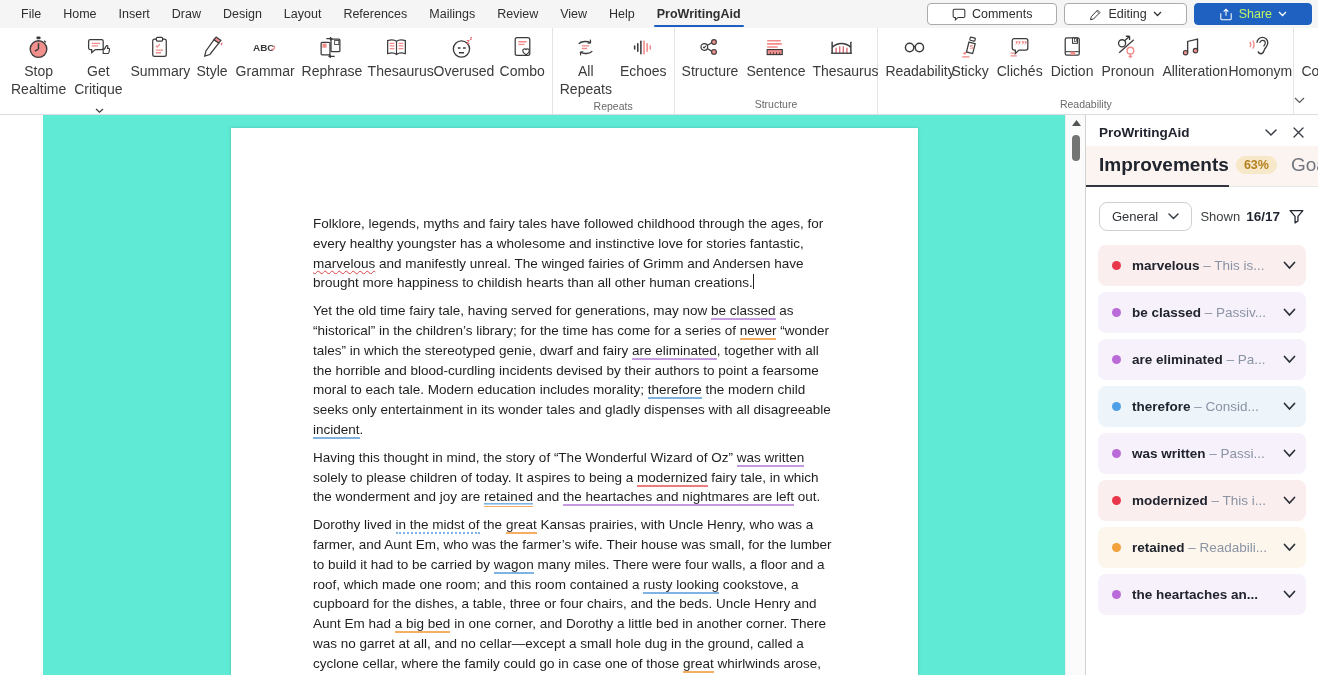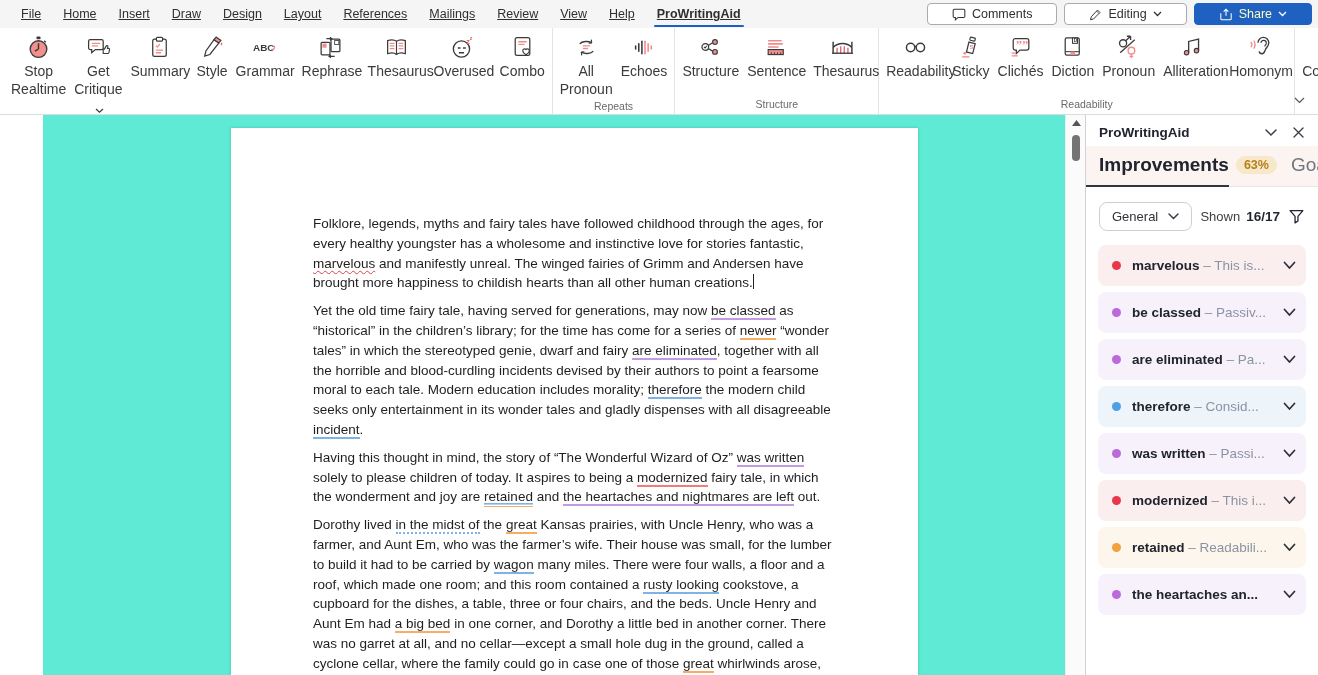--- a/index.html
+++ b/index.html
@@ -1,27 +1,27 @@
 <!DOCTYPE html>
 <html><head>
 <meta charset="utf-8">
 <style>
   * { margin:0; padding:0; box-sizing:border-box; }
   html,body { width:1318px; height:675px; overflow:hidden; font-family:"Liberation Sans", sans-serif; background:#fff; }
 
   
   .menubar { height:28px; background:#F5F5F5; display:flex; align-items:center; justify-content:space-between; padding:0 6px 0 10px; }
   .menubar-left { display:flex; align-items:center; height:100%; }
-  .mitem { font-size:12.5px; color:#2f2f2f; padding:0 11px; height:100%; display:flex; align-items:center; cursor:default; position:relative;text-decoration:underline; }
+  .mitem { font-size:12.5px; color:#2f2f2f; padding:0 11px; height:100%; display:flex; align-items:center; cursor:default; position:relative; }
   .mitem.active { font-weight:700; }
   .mitem.active::after { content:""; position:absolute; left:8px; right:8px; bottom:1px; height:2.5px; background:#1E5FC2; border-radius:2px; }
   .menubar-right { display:flex; align-items:center; gap:7px; }
   .tbtn { display:flex; align-items:center; gap:6px; border:1px solid #ABABAB; background:#fff; border-radius:4px; font-size:12.5px; color:#2f2f2f; padding:3px 24px; height:22px; }
   .tbtn svg { display:block; }
-  .tbtn.share { background:#1F61C0; border-color:#1F61C0; color:#fef9c3; font-weight:400; }
+  .tbtn.share { background:#1F61C0; border-color:#1F61C0; color:#bef264; font-weight:400; }
   .chev8 { width:9px; height:6px; }
 
   
   .ribbon { height:87px; background:#fff; border-bottom:1px solid #DCDCDC; display:flex; position:relative; padding-left:4px; }
   .rgroup { display:flex; flex-direction:column; border-right:1px solid #E4E4E4; padding:0 3px; }
   .rgroup:last-of-type { border-right:none; }
   .gbuttons { flex:1; display:flex; align-items:flex-start; justify-content:center; padding-top:5px; }
   .glabel { height:17px; text-align:center; font-size:10.5px; color:#6a6a6a; line-height:15px; }
   .rbtn { display:flex; flex-direction:column; align-items:center; padding:1px 4px; cursor:default; border-radius:3px; }
   .rbtn .ric { width:26px; height:26px; display:flex; align-items:center; justify-content:center; }
@@ -254,21 +254,21 @@
         <div class="rbtn">
           <span class="ric">
             <svg viewBox="0 0 24 24">
               <path d="M5.5 8.5C7.5 5.8 14 5.6 17 7.5" fill="none" stroke="#3b3b3b" stroke-width="1.3"></path>
               <path d="M17 7.5l-.4-3M17 7.5l-3 .4" fill="none" stroke="#3b3b3b" stroke-width="1.1"></path>
               <path d="M18.5 15.5c-2 2.7-8.5 2.9-11.5 1" fill="none" stroke="#3b3b3b" stroke-width="1.3"></path>
               <path d="M7 16.5l.4 3M7 16.5l3-.4" fill="none" stroke="#3b3b3b" stroke-width="1.1"></path>
               <path d="M8.5 10.5h7M8.5 13h5" stroke="#F28B8B" stroke-width="1.3"></path>
             </svg>
           </span>
-          <span class="lbl">All Pronoun</span>
+          <span class="lbl">All Repeats</span>
         </div>
         <div class="rbtn">
           <span class="ric">
             <svg viewBox="0 0 24 24" stroke-linecap="round">
               <path d="M3.5 10.5v3" stroke="#3b3b3b" stroke-width="1.5"></path>
               <path d="M6.5 8.5v7" stroke="#3b3b3b" stroke-width="1.5"></path>
               <path d="M9.5 6v12" stroke="#3b3b3b" stroke-width="1.5"></path>
               <path d="M12.5 6v12" stroke="#F28B8B" stroke-width="1.5"></path>
               <path d="M15.5 8.5v7" stroke="#F28B8B" stroke-width="1.5"></path>
               <path d="M18.5 10.5v3" stroke="#F28B8B" stroke-width="1.5"></path>

